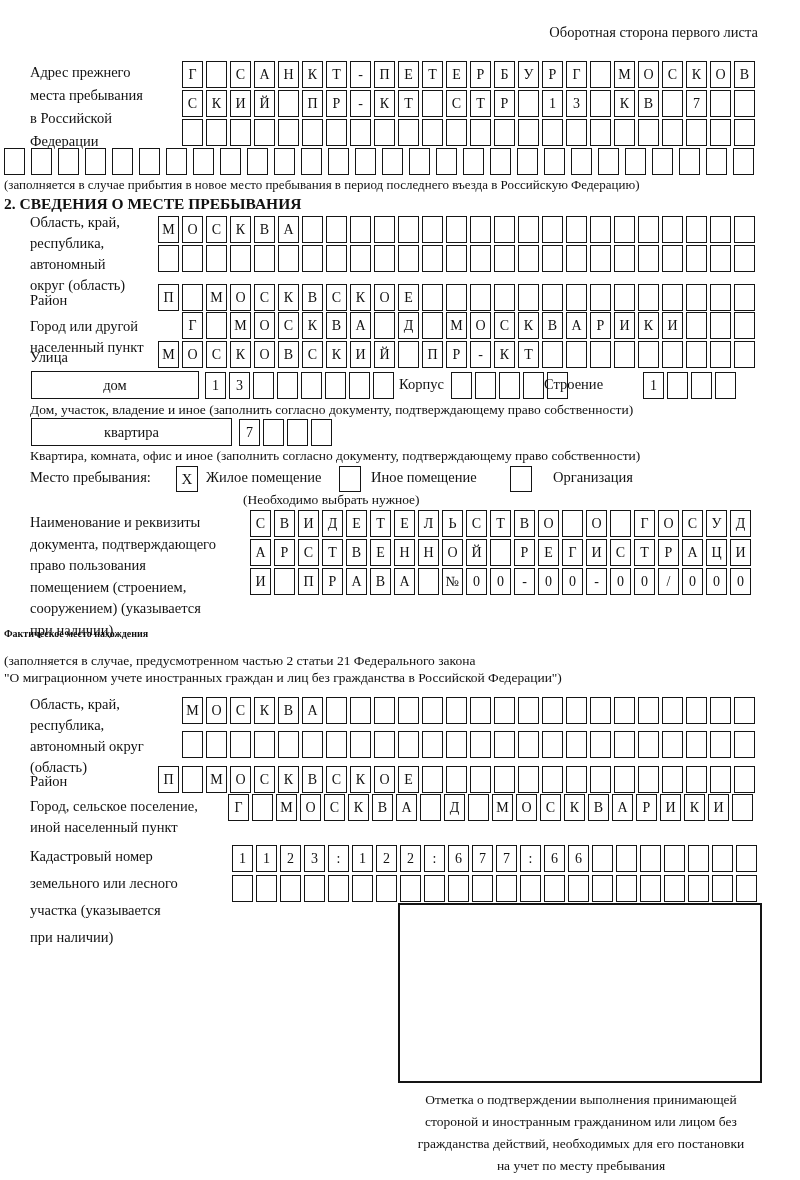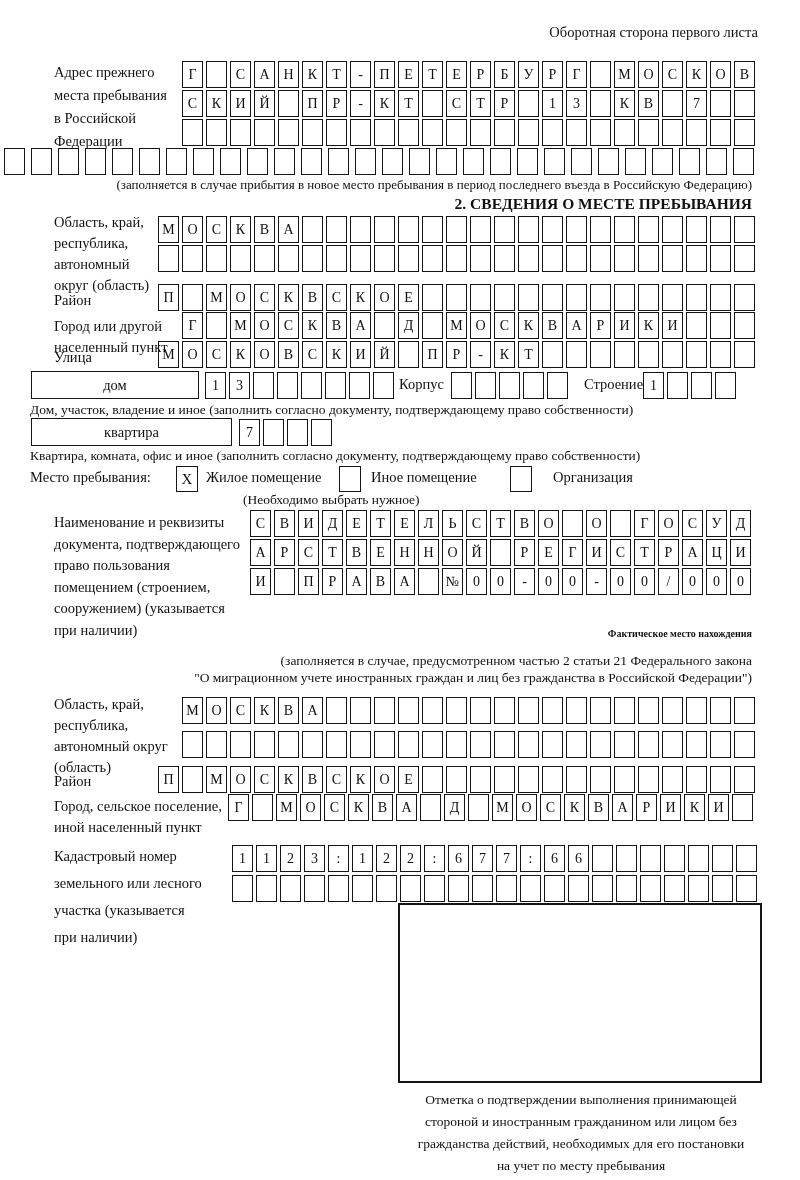--- a/index.html
+++ b/index.html
@@ -7,24 +7,24 @@
   .page {
     position: relative;
     width: 800px;
     height: 1180px;
     background: #ffffff;
     font-family: "Liberation Serif", serif;
     color: #111;
     overflow: hidden;
   }
   .abs { position: absolute; }
-  .lbl { font-size: 14.5px; line-height: 21px; white-space: pre-line; margin-left: 24px; }
+  .lbl { font-size: 14.5px; line-height: 21px; white-space: pre-line; }
   .note { font-size: 13px; }
   .smnote { font-size: 13.5px; }
-  .center { left: 16px; width: 736px; text-align: right; }
+  .center { left: 4px; width: 736px; text-align: left; }
   .title { font-weight: bold; font-size: 15.5px; }
   .cellrow { display: flex; gap: 3px; }
   .cellrow.wide { gap: 6px; }
   .rows { display: flex; flex-direction: column; gap: 2px; }
   .rows.gap7 { gap: 7px; }
   .rows.gap3 { gap: 3px; }
   .cell {
     flex: none; width: 21px; height: 27px;
     border: 1.6px solid #151515;
     display: flex; align-items: center; justify-content: center;
@@ -57,21 +57,21 @@
   #raion1-row     { top: 284px; left: 158px; }
   #gorod1-label   { top: 316px; left: 30px; width: 150px; }
   #gorod1-row     { top: 312px; left: 182px; }
   #ulitsa-label   { top: 347px; left: 30px; }
   #ulitsa-row     { top: 341px; left: 158px; }
   #dom-row        { top: 371px; left: 0; width: 800px; height: 30px; }
   #dom-box        { left: 31px;  width: 168px; top: 0; }
   #dom-cells      { position: absolute; left: 205px; top: 1px; }
   #korpus-label   { left: 399px; top: 5px; }
   #korpus-cells   { position: absolute; left: 451px; top: 1px; }
-  #stroenie-label { left: 584px; top: 5px; }
+  #stroenie-label { left: 544px; top: 5px; }
   #stroenie-cells { position: absolute; left: 643px; top: 1px; }
   #dom-note       { top: 402px; left: 30px; }
   #kvartira-row   { top: 418px; left: 0; width: 668px; height: 30px; }
   #kvartira-box   { left: 31px; width: 201px; top: 0; }
   #kvartira-cells { position: absolute; left: 239px; top: 1px; }
   #kv-note        { top: 448px; left: 30px; }
   #stay-row       { top: 466px; left: 0; width: 676px; height: 28px; }
   #stay-label     { left: 30px;  top: 3px; }
   #stay-box-1     { left: 176px; }
   #stay-lbl-1     { left: 206px; top: 3px; }

